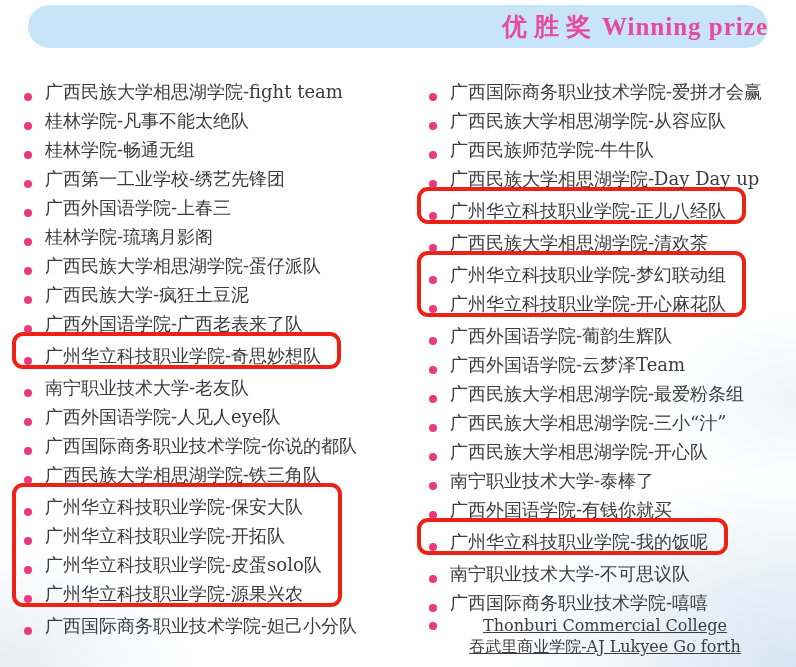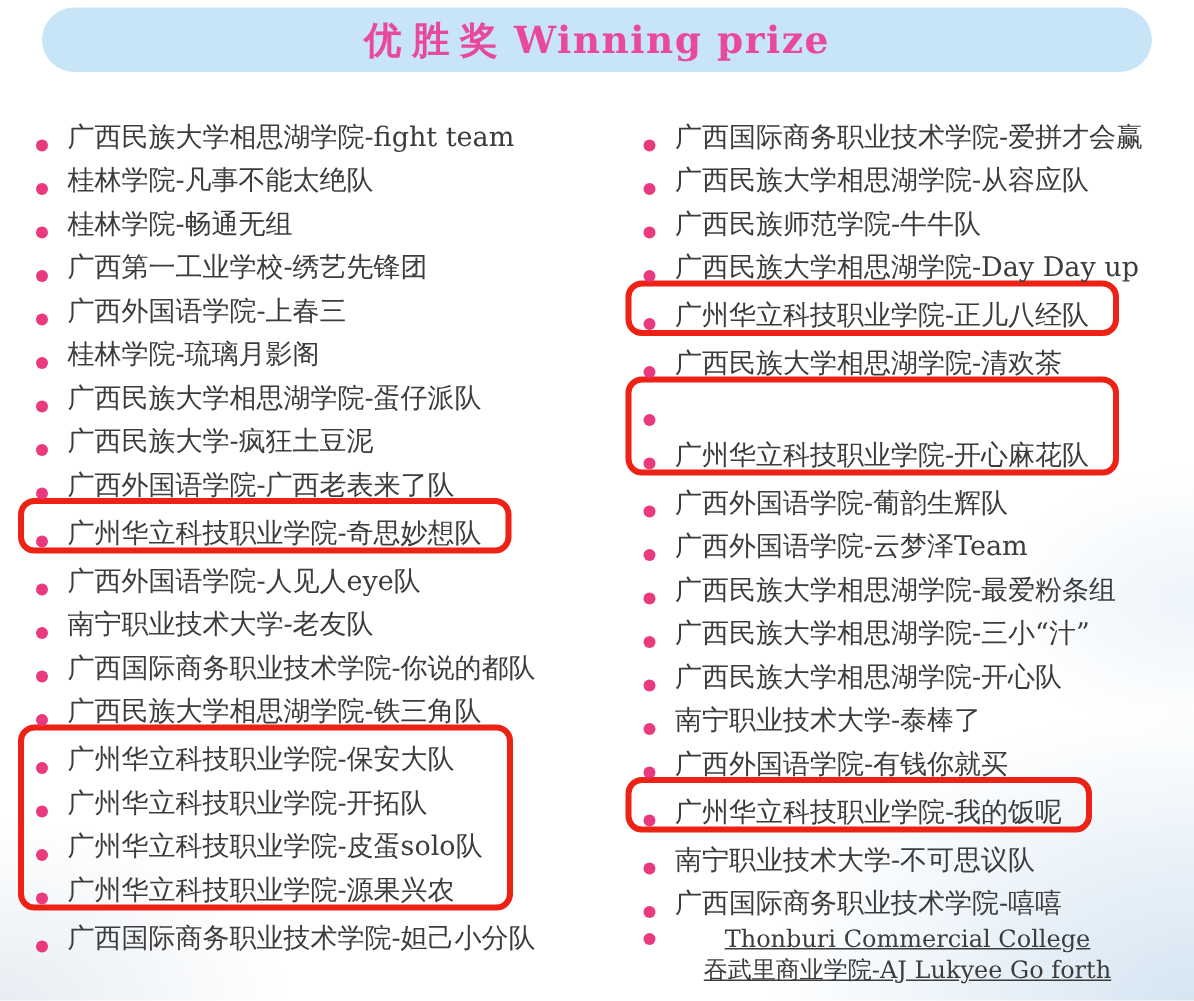--- a/index.html
+++ b/index.html
@@ -8,21 +8,21 @@
     position:relative; width:796px; height:667px; overflow:hidden;
     background:
       radial-gradient(55% 45% at 100% 100%, #d5e5f2 0%, rgba(255,255,255,0) 65%),
       radial-gradient(40% 30% at 0% 100%, #e7edf3 0%, rgba(255,255,255,0) 60%),
       radial-gradient(28% 22% at 100% 60%, #edf4fa 0%, rgba(255,255,255,0) 60%),
       #ffffff;
   }
   .banner {
     position:absolute; left:28px; top:5px; width:740px; height:43px;
     background:var(--banner_bg,#c7e5f7); border-radius:22px;
-    display:flex; align-items:center; justify-content:center;
+    display:flex; align-items:center; justify-content:flex-end;font-family:Liberation Serif, serif;
   }
   .banner .title {
     color:var(--title,#e8499c); font-weight:bold; font-size:25px; line-height:1;
     display:flex; align-items:baseline;
   }
   .title-cn { letter-spacing:7px; margin-right:4px; }
   .title-en { letter-spacing:1px; }
   .content { position:absolute; left:20px; top:72px; display:flex; }
   .col { width:395px; flex:none; }
   .col.right { margin-left:10px; }
@@ -96,28 +96,28 @@
           <span class="txt">广西外国语学院-广西老表来了队</span>
         </div>
       <div class="red-box">
         <div class="row">
             <span class="bullet"></span>
             <span class="txt">广州华立科技职业学院-奇思妙想队</span>
           </div>
       </div>
       <div class="row">
           <span class="bullet"></span>
+          <span class="txt">南宁职业技术大学-老友队</span>
+        </div>
+      <div class="row">
+          <span class="bullet"></span>
           <span class="txt">广西外国语学院-人见人eye队</span>
         </div>
       <div class="row">
           <span class="bullet"></span>
-          <span class="txt">南宁职业技术大学-老友队</span>
-        </div>
-      <div class="row">
-          <span class="bullet"></span>
           <span class="txt">广西国际商务职业技术学院-你说的都队</span>
         </div>
       <div class="row">
           <span class="bullet"></span>
           <span class="txt">广西民族大学相思湖学院-铁三角队</span>
         </div>
       <div class="red-box">
         <div class="row">
             <span class="bullet"></span>
             <span class="txt">广州华立科技职业学院-保安大队</span>
@@ -164,20 +164,21 @@
             <span class="txt">广州华立科技职业学院-正儿八经队</span>
           </div>
       </div>
       <div class="row">
           <span class="bullet"></span>
           <span class="txt">广西民族大学相思湖学院-清欢茶</span>
         </div>
       <div class="red-box">
         <div class="row">
             <span class="bullet"></span>
+            <span class="txt">广州华立科技职业学院-梦幻联动组</span>
           </div>
         <div class="row">
             <span class="bullet"></span>
             <span class="txt">广州华立科技职业学院-开心麻花队</span>
           </div>
       </div>
       <div class="row">
           <span class="bullet"></span>
           <span class="txt">广西外国语学院-葡韵生辉队</span>
         </div>

